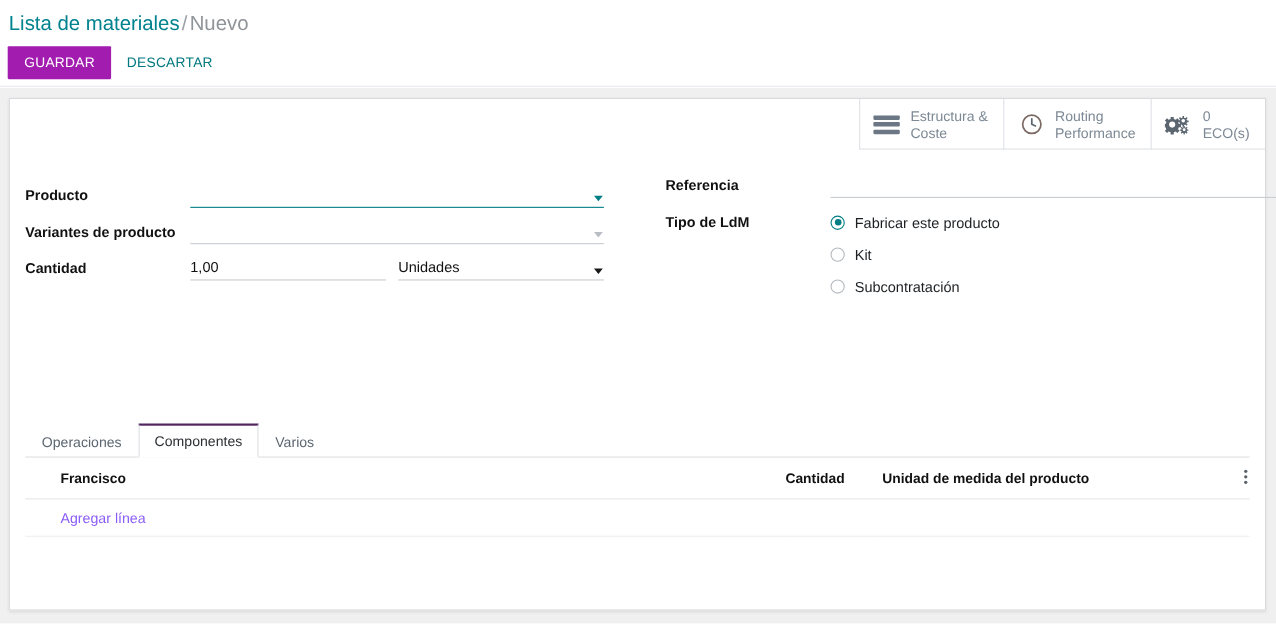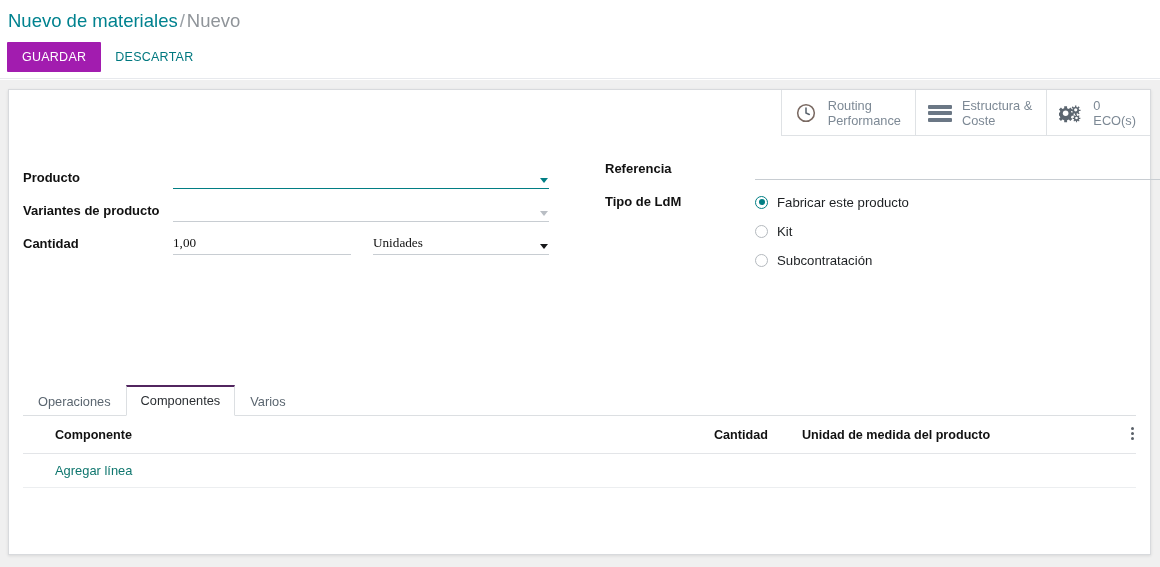--- a/index.html
+++ b/index.html
@@ -130,21 +130,21 @@
     position: absolute;
     right: 1px; bottom: 5px;
     width: 0; height: 0;
     border-left: 4.5px solid transparent;
     border-right: 4.5px solid transparent;
     border-top: 5px solid #b9bec4;
   }
   .caret.teal { border-top-color: #017e84; }
   .caret.dark { border-top-color: #17181a; }
 
-  .two-col { display: flex; gap: 22px; font-family: Liberation Serif, serif; }
+  .two-col { display: flex; gap: 11px; }
   .two-col .c1 { width: 178px; flex: 0 0 178px; }
   .two-col .c2 { flex: 1 1 auto; }
 
   
   .radio-item { display: flex; align-items: center; gap: 9px; height: 22px; margin-bottom: 7px; cursor: pointer; }
   .radio-dot {
     width: 13px; height: 13px; border-radius: 50%;
     border: 1.6px solid #b4b9be; background: #fff;
     flex: 0 0 13px;
     position: relative;
@@ -192,75 +192,75 @@
   }
   .th-comp { padding-left: 32px !important; }
   .th-qty  { width: 80px; }
   .th-uom  { width: 318px; padding-left: 8px !important; }
   .th-opt  { width: 24px; text-align: right !important; }
   .dots { display:inline-block; color:#5a6169; font-size: 13px; line-height: 10px; letter-spacing:0; padding-right: 2px; }
   .dots span { display:block; width:3px; height:3px; background:#5a6169; border-radius:50%; margin: 2px 0; }
   .add-line {
     padding: 9px 0 9px 32px;
     font-size: 12.9px;
-    color: #0f766e;
+    color: #8b5cf6;
     cursor: pointer;
     border-bottom: 1px solid #eceef0;
     display: inline-block;
   }
   .add-row { border-bottom: 1px solid #eceef0; }
 </style>
 </head>
 <body>
 
 <div class="page">
 
   <div class="control-panel">
 
     <div class="breadcrumb">
-      <span class="bc-root">Nuevo de materiales</span><span class="bc-sep">/</span><span class="bc-cur">Nuevo</span>
+      <span class="bc-root">Lista de materiales</span><span class="bc-sep">/</span><span class="bc-cur">Nuevo</span>
     </div>
 
     <div class="btn-row">
       <button class="btn btn-primary">GUARDAR</button>
       <button class="btn btn-link">DESCARTAR</button>
     </div>
 
   </div>
 
   <div class="sheet-bg"></div>
 
   <div class="sheet">
 
     <div class="stat-area">
-
-      <div class="stat-btn">
-        <span class="stat-ico">
-          <svg width="22" height="22" viewBox="0 0 24 24">
-            <circle cx="12" cy="12" r="9.1" fill="none" stroke="#7a6a63" stroke-width="1.7"></circle>
-            <path d="M12 6.6 L12 12 L15.6 13.6" fill="none" stroke="#5c6670" stroke-width="1.7" stroke-linecap="round"></path>
-          </svg>
-        </span>
-        <span class="stat-txt">
-          <span>Routing</span>
-          <span class="l2">Performance</span>
-        </span>
-      </div>
 
       <div class="stat-btn">
         <span class="stat-ico">
           <span style="display:block">
             <i class="stat-hr-line" style="display:block"></i>
             <i class="stat-hr-line" style="display:block"></i>
             <i class="stat-hr-line" style="display:block"></i>
           </span>
         </span>
         <span class="stat-txt">
           <span>Estructura &amp;</span>
           <span class="l2">Coste</span>
+        </span>
+      </div>
+
+      <div class="stat-btn">
+        <span class="stat-ico">
+          <svg width="22" height="22" viewBox="0 0 24 24">
+            <circle cx="12" cy="12" r="9.1" fill="none" stroke="#7a6a63" stroke-width="1.7"></circle>
+            <path d="M12 6.6 L12 12 L15.6 13.6" fill="none" stroke="#5c6670" stroke-width="1.7" stroke-linecap="round"></path>
+          </svg>
+        </span>
+        <span class="stat-txt">
+          <span>Routing</span>
+          <span class="l2">Performance</span>
         </span>
       </div>
 
       <div class="stat-btn">
         <span class="stat-ico">
           <svg width="25" height="22" viewBox="0 0 26 22">
             <g fill="#5c6670">
               <path d="M16.6 3.2 l1.5 0 0 1.5 1.2 .5 1.1-1.1 1.1 1.1 -1.1 1.1 .5 1.2 1.5 0 0 1.5 -1.5 0 -.5 1.2 1.1 1.1 -1.1 1.1 -1.1-1.1 -1.2 .5 0 1.5 -1.5 0 0-1.5 -1.2-.5 -1.1 1.1 -1.1-1.1 1.1-1.1 -.5-1.2 -1.5 0 0-1.5 1.5 0 .5-1.2 -1.1-1.1 1.1-1.1 1.1 1.1 1.2-.5z"></path>
               <circle cx="17.35" cy="7.7" r="1.7" fill="#ffffff"></circle>
               <path d="M17.6 12.6 l1.2 0 0 1.2 .95 .4 .85-.85 .85 .85 -.85 .85 .4 .95 1.2 0 0 1.2 -1.2 0 -.4 .95 .85 .85 -.85 .85 -.85-.85 -.95 .4 0 1.2 -1.2 0 0-1.2 -.95-.4 -.85 .85 -.85-.85 .85-.85 -.4-.95 -1.2 0 0-1.2 1.2 0 .4-.95 -.85-.85 .85-.85 .85 .85 .95-.4z"></path>
@@ -363,21 +363,21 @@
 
         <div class="tabs">
           <div class="tab">Operaciones</div>
           <div class="tab active">Componentes</div>
           <div class="tab">Varios</div>
         </div>
 
         <table class="o2m">
           <thead>
             <tr>
-              <th class="th-comp">Componente</th>
+              <th class="th-comp">Francisco</th>
               <th class="th-qty">Cantidad</th>
               <th class="th-uom">Unidad de medida del producto</th>
               <th class="th-opt">
                 <span class="dots"><span></span><span></span><span></span></span>
               </th>
             </tr>
           </thead>
           <tbody>
             <tr class="add-row">
               <td colspan="4" style="padding:0">

